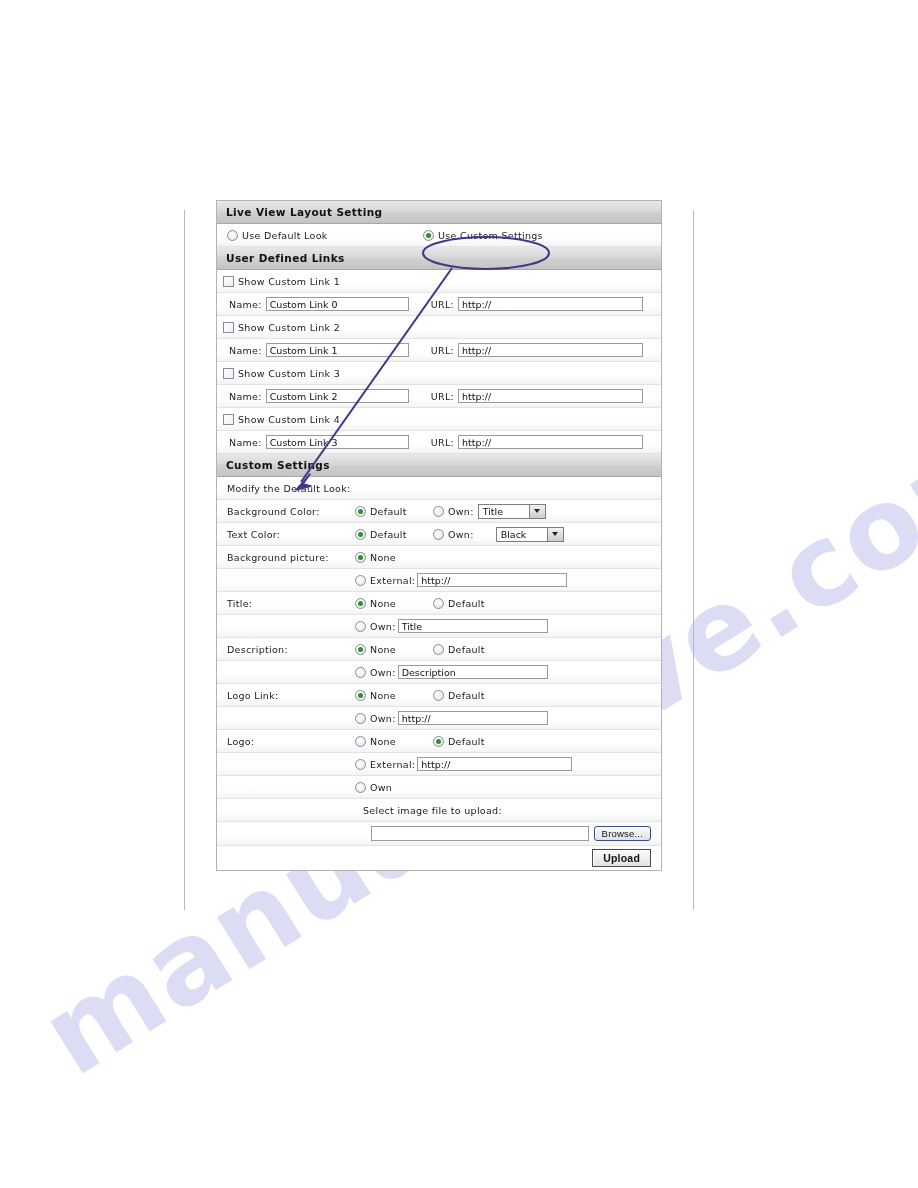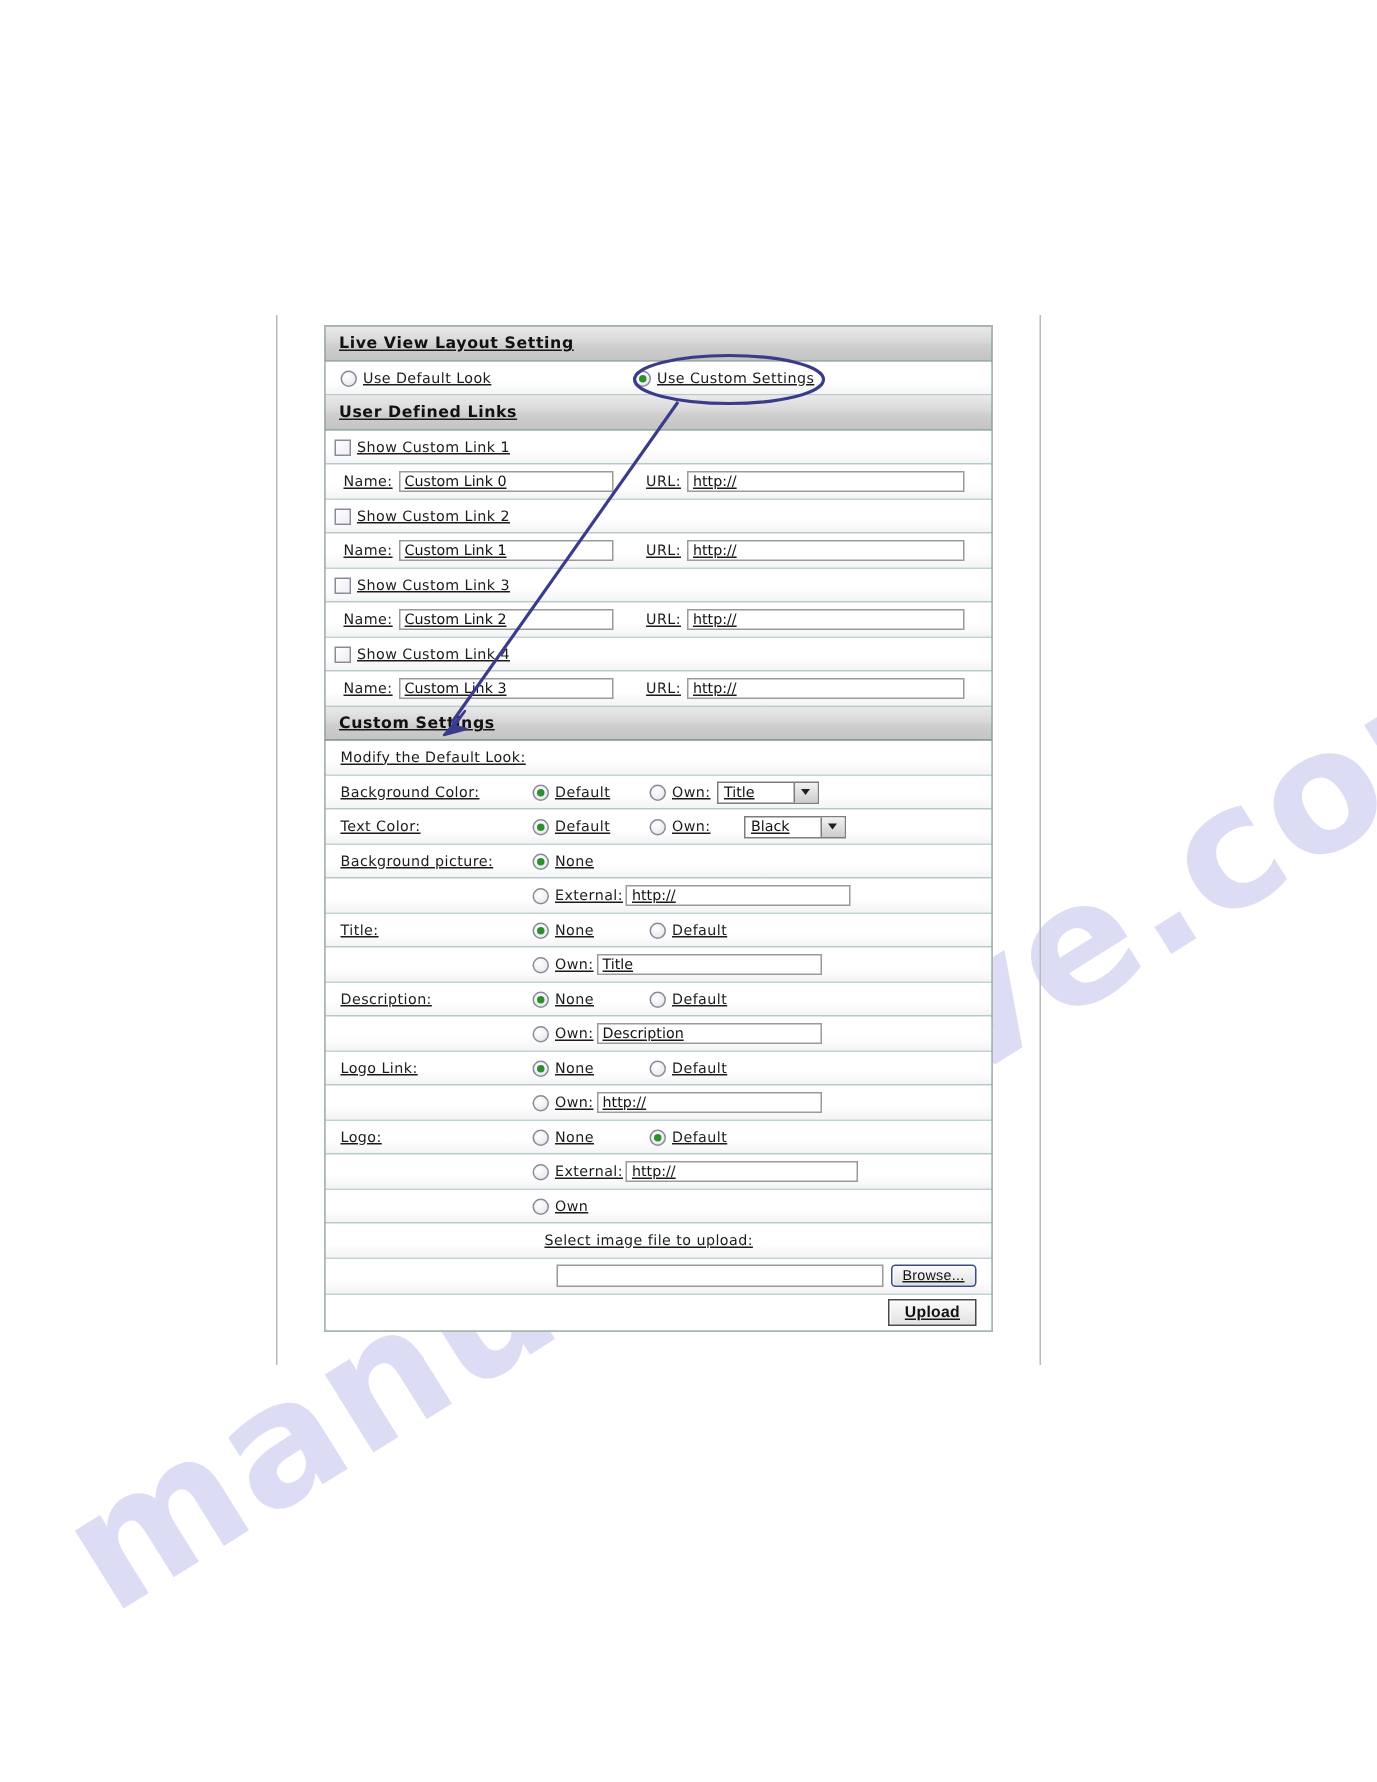--- a/index.html
+++ b/index.html
@@ -46,28 +46,27 @@
     background: #b9b9bd;
     z-index: 1;
   }
   .rule-left  { left: 184px; top: 210px; height: 700px; }
   .rule-right { left: 693px; top: 210px; height: 700px; }
 
   
   .panel {
     position: absolute;
     left: 216px;
-    top: 217px;
+    top: 200px;
     width: 444px;
     border: 1px solid #b3b3b3;
-    background: #0f766e;
+    background: #3b82f6;
     z-index: 2;
     font-size: 9.5px;
     color: #1b1b1b;
-    text-decoration: underline;
   }
 
   .sec-header {
     background: linear-gradient(to bottom, #e9e9e9 0%, #d8d8d8 45%, #cfcfcf 55%, #c4c4c4 100%);
     border-bottom: 1px solid #a8a8a8;
     padding: 4px 0 4px 9px;
     font-size: 10.5px;
     font-weight: 700;
     letter-spacing: 0.4px;
     color: #111;

